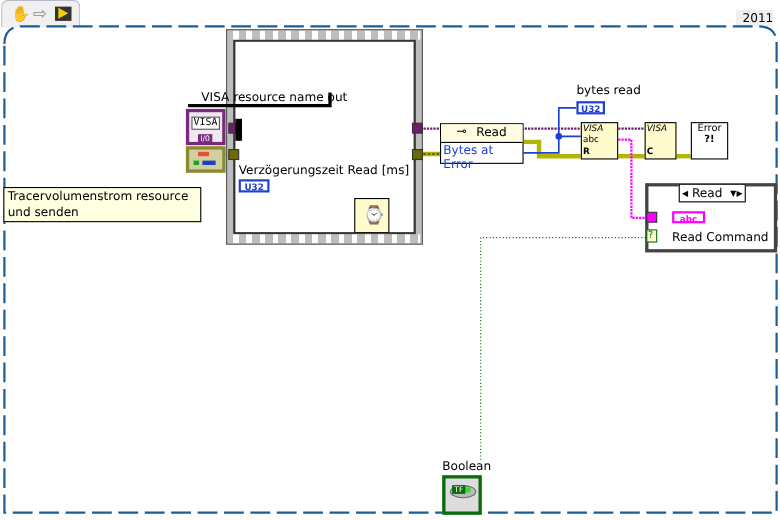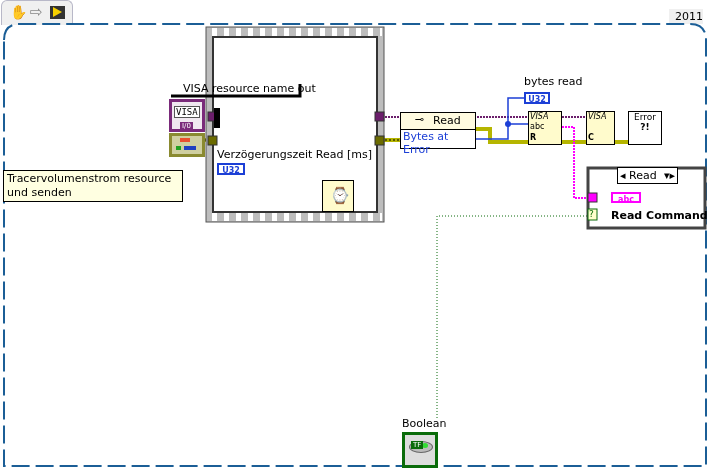--- a/index.html
+++ b/index.html
@@ -118,21 +118,21 @@
   <div>Error</div>
   <div style="font-weight:bold;">?!</div>
 </div>
 
 <div class="abs" style="left:617px;top:167px;width:59px;height:15px;background:#fff;border:1px solid #000;font-size:11px;line-height:15px;">
   <span style="margin-left:2px;">◂</span>
   <span>Read</span>
   <span class="abs" style="right:2px;">▾▸</span>
 </div>
 <div class="abs" style="left:611px;top:192px;width:30px;height:11px;border:2px solid #ff00ff;background:#fff;font-size:8px;color:#ff00ff;font-weight:bold;text-align:center;line-height:11px;box-sizing:border-box;">abc</div>
-<div class="abs txt" style="left:611px;top:209px;font-weight:bold;">Read Command</div>
+<div class="abs txt" style="left:611px;top:209px;">Read Command</div>
 <span class="abs" style="left:589px;top:209px;font-size:9px;color:#0a6b0a;">?</span>
 
 <div class="abs txt" style="left:402px;top:417px;">Boolean</div>
 <div class="abs" style="left:402px;top:432px;width:36px;height:36px;border:3px solid #0a6b0a;background:#ddd;box-sizing:border-box;">
   <span class="abs" style="left:4px;top:6px;width:22px;height:10px;border-radius:50%;background:#bbb;border:1px solid #666;"></span>
   <span class="abs" style="left:17px;top:8px;width:6px;height:5px;border-radius:50%;background:#33dd33;"></span>
   <span class="abs" style="left:6px;bottom:16px;font-size:7px;color:#fff;background:#0a6b0a;padding:0 2px;">TF</span>
 </div>
 
 </body></html>

